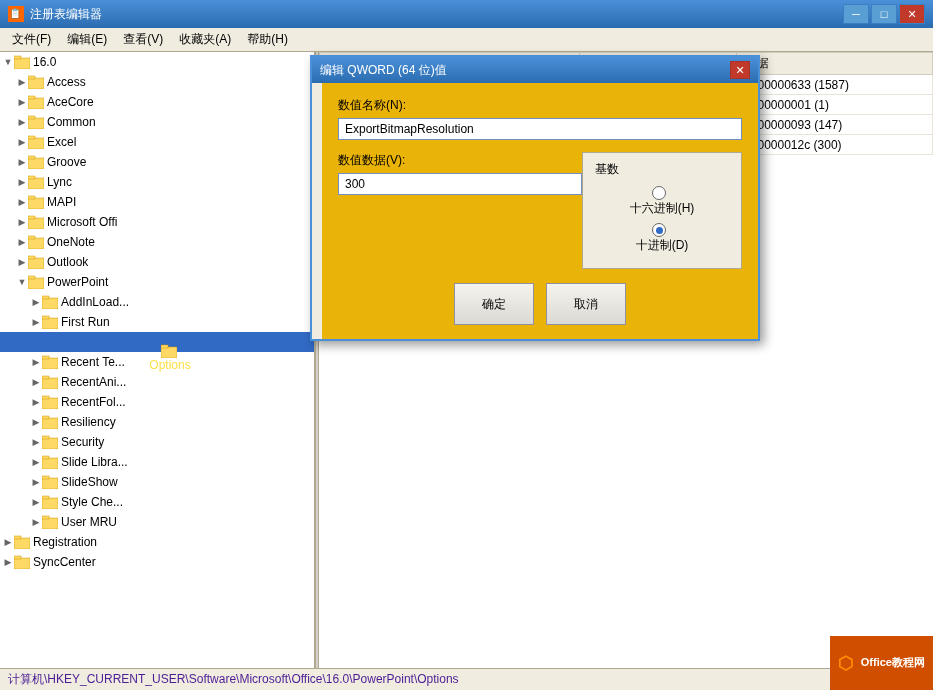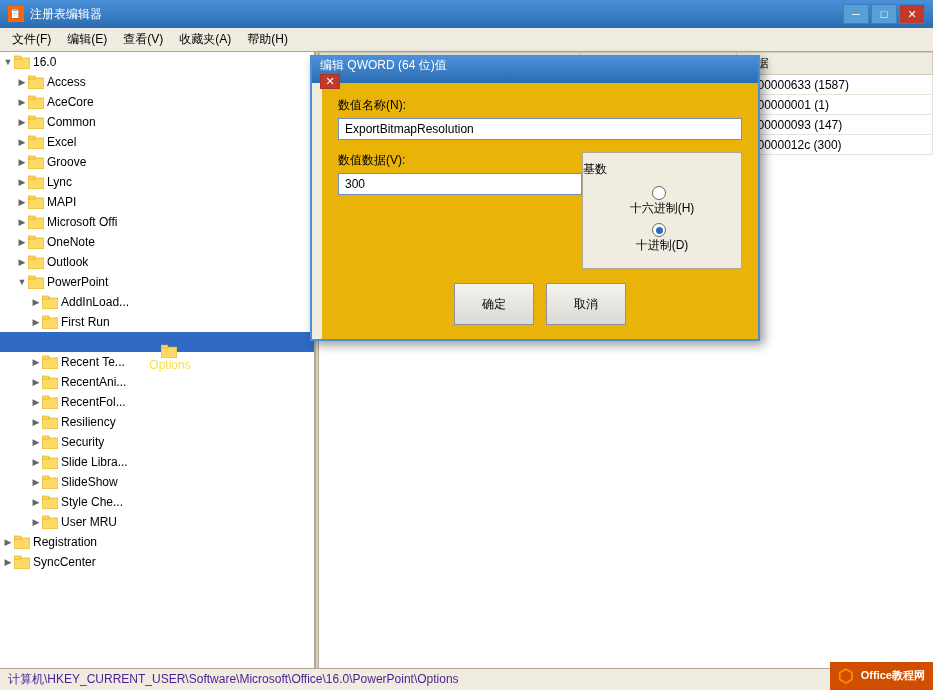--- a/index.html
+++ b/index.html
@@ -184,25 +184,24 @@
       left: 310px;
       width: 450px;
       background: #f0ece0;
       border: 2px solid #4a90d9;
       box-shadow: 4px 4px 10px rgba(0,0,0,0.4);
     }
     .dialog-title-bar {
       background: linear-gradient(to bottom, #4a90d9, #2b6cb0);
       height: 26px;
       display: flex;
-      align-items: flex-start;
+      align-items: center;
       padding: 0 8px;
       color: white;
       font-size: 12px;
-      flex-direction: column;
     }
     .dialog-title-text { flex: 1; }
     .dialog-close-btn {
       width: 20px;
       height: 18px;
       background: #c0392b;
       border: 1px solid #a93226;
       color: white;
       font-size: 11px;
       cursor: pointer;
@@ -229,21 +228,21 @@
       font-size: 12px;
       margin-bottom: 12px;
     }
     .dialog-row {
       display: flex;
     }
     .dialog-left { flex: 1; }
     .dialog-right {
       width: 160px;
       border: 1px solid #b0a890;
-      padding: 8px 0;
+      padding: 8px 12px;
       background: #f0ece0;
     }
     .dialog-right-title {
       font-size: 12px;
       margin-bottom: 8px;
     }
     .radio-item {
       display: flex;
       align-items: center;
       margin-bottom: 6px;
@@ -286,21 +285,21 @@
     }
 
     
     .office-logo {
       position: absolute;
       bottom: 0;
       right: 0;
       background: #d04e00;
       color: white;
       font-size: 11px;
-      padding: 3px 8px;
+      padding: 16px 8px;
       font-weight: bold;
     }
   </style>
 </head>
 <body>
 
 <div class="title-bar">
   <span class="title-bar-icon">📋</span>
   <span class="title-bar-text">注册表编辑器</span>
   <div class="title-bar-buttons">

